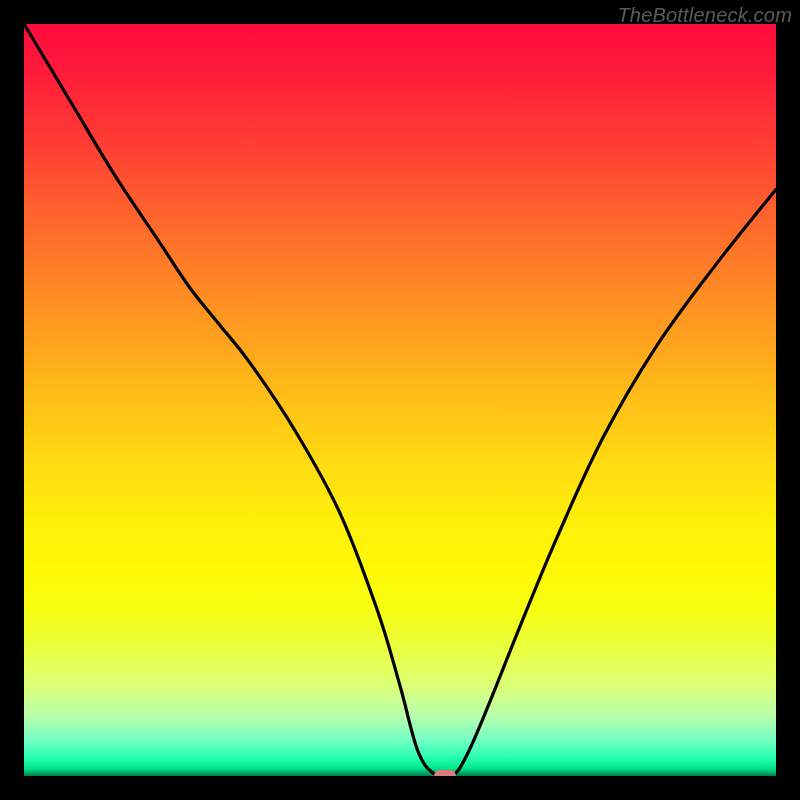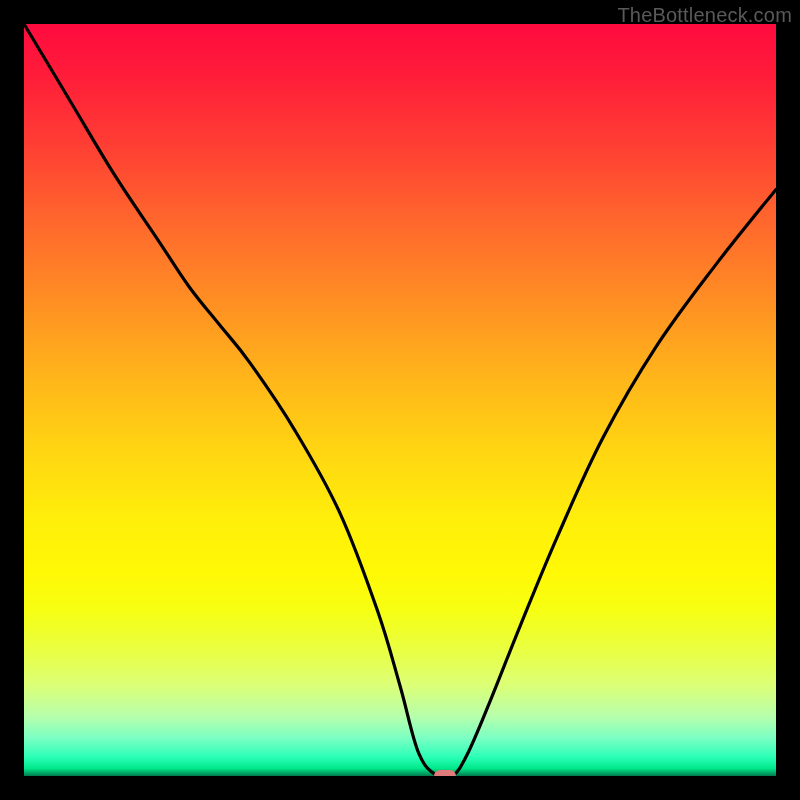--- a/index.html
+++ b/index.html
@@ -9,20 +9,21 @@
     height: 800px;
     background: #000;
     overflow: hidden;
     font-family: Arial, Helvetica, sans-serif;
   }
   .frame {
     position: relative;
     width: 800px;
     height: 800px;
     background: #000;
+    font-style: italic;
   }
   .plot-area {
     position: absolute;
     left: 24px;
     top: 24px;
     width: 752px;
     height: 752px;
     overflow: hidden;
   }
   .gradient {

